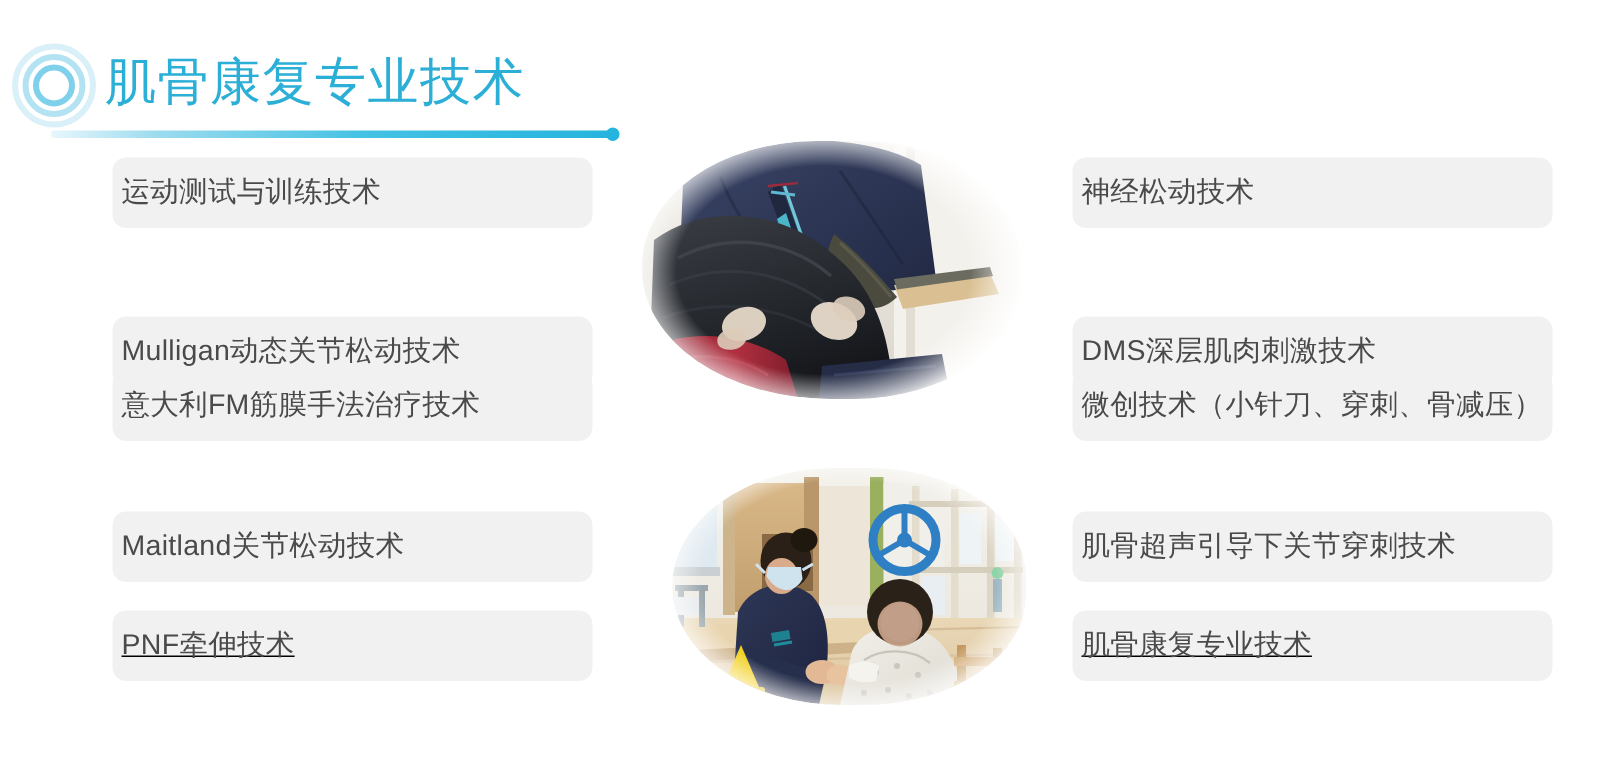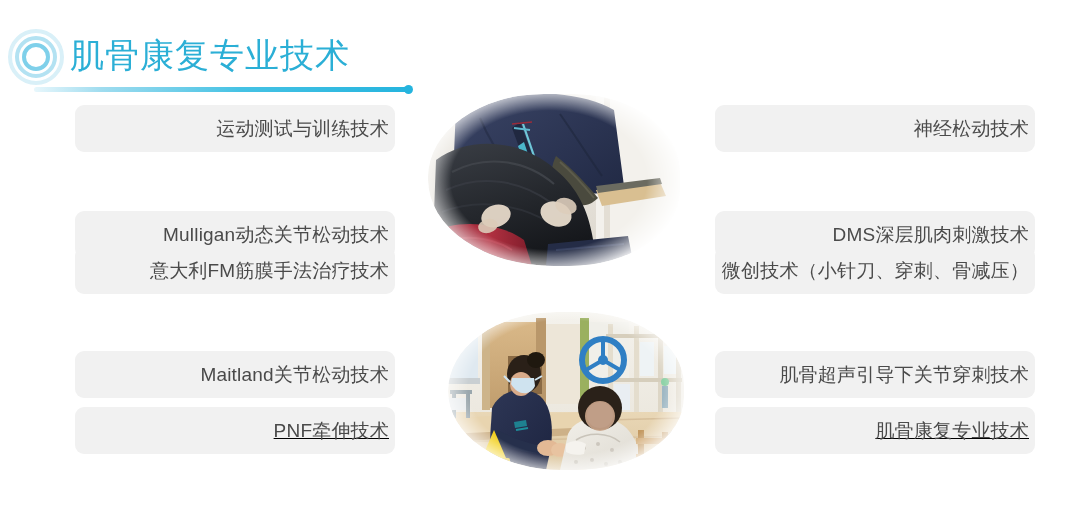--- a/index.html
+++ b/index.html
@@ -70,38 +70,38 @@
   }
 
   
   .pill {
     position: absolute;
     height: 47px;
     border-radius: 9px;
     background: #f1f1f1;
     display: flex;
     align-items: center;
-    justify-content: flex-end;
+    justify-content: flex-start;
     box-sizing: border-box;
     padding: 0 6px;
   }
   .pill span {
     font-size: 19px;
     line-height: 24px;
     color: #4a4a4a;
     white-space: nowrap;
     letter-spacing: 0.2px;
   }
   .col-left .pill  { left: 75px;  width: 320px; }
   .col-right .pill { left: 715px; width: 320px; }
 
   .row0 { top: 105px; }
   .row1 { top: 185px; margin-top: 26px; }
   .row2 { top: 247px; }
-  .row3 { top: 351px; }
+  .row3 { top: 341px; }
   .row4 { top: 407px; text-decoration: underline; }
 
   
   .photo {
     position: absolute;
     overflow: hidden;
   }
   .photo-top {
     left: 428px;
     top: 94px;

